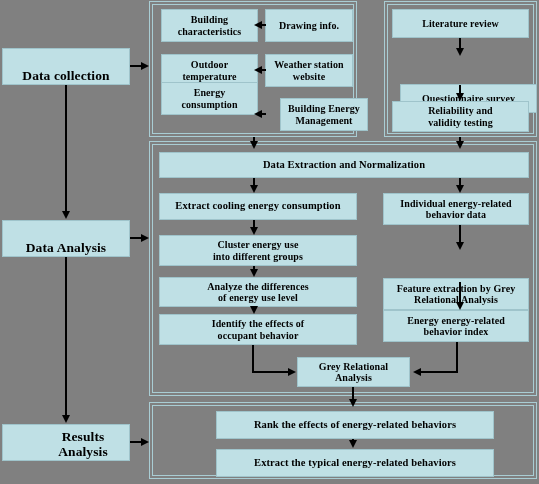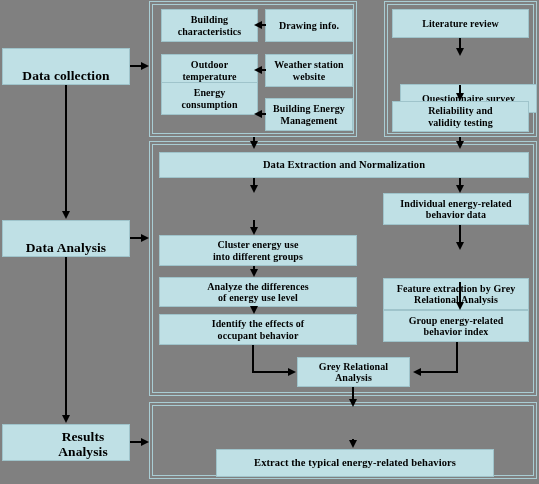--- a/index.html
+++ b/index.html
@@ -121,21 +121,21 @@
 temperature</span>
   </div>
   <div class="node n10" style="left:265px; top:54px; width:88px; height:33px;">
     <span style="white-space:pre-line">Weather station
 website</span>
   </div>
   <div class="node n10" style="left:161px; top:82px; width:97px; height:33px;">
     <span style="white-space:pre-line">Energy
 consumption</span>
   </div>
-  <div class="node n10" style="left:265px; top:98px; width:88px; height:33px;">
+  <div class="node n10" style="left:280px; top:98px; width:88px; height:33px;">
     <span style="white-space:pre-line">Building Energy
 Management</span>
   </div>
 
   <div class="line hline" style="left:261px; top:24px; width:5px;"></div>
   <div class="arrow-l" style="left:254px; top:20.5px;"></div>
   <div class="line hline" style="left:261px; top:69px; width:5px;"></div>
   <div class="arrow-l" style="left:254px; top:65.5px;"></div>
   <div class="line hline" style="left:261px; top:113px; width:5px;"></div>
   <div class="arrow-l" style="left:254px; top:109.5px;"></div>
@@ -157,20 +157,23 @@
 
   <div class="line vline" style="left:253px; top:137px; height:5px;"></div>
   <div class="arrow-d" style="left:249.5px; top:141px;"></div>
   <div class="line vline" style="left:459px; top:137px; height:5px;"></div>
   <div class="arrow-d" style="left:455.5px; top:141px;"></div>
 
   <div class="node n105" style="left:159px; top:152px; width:370px; height:26px;">
     <span>Data Extraction and Normalization</span>
   </div>
 
+  <div class="node n105" style="left:159px; top:193px; width:198px; height:27px;">
+    <span>Extract cooling energy consumption</span>
+  </div>
   <div class="node n10" style="left:159px; top:235px; width:198px; height:31px;">
     <span style="white-space:pre-line">Cluster energy use
 into different groups</span>
   </div>
   <div class="node n10" style="left:159px; top:277px; width:198px; height:30px;">
     <span style="white-space:pre-line">Analyze the differences
 of energy use level</span>
   </div>
   <div class="node n10" style="left:159px; top:314px; width:198px; height:31px;font-family:Liberation Serif, serif;">
     <span style="white-space:pre-line">Identify the effects of
@@ -179,21 +182,21 @@
 
   <div class="node n10" style="left:383px; top:193px; width:146px; height:32px;">
     <span style="white-space:pre-line">Individual energy-related
 behavior data</span>
   </div>
   <div class="node n10" style="left:383px; top:250px; width:146px; height:32px;margin-top:28px;">
     <span style="white-space:pre-line">Feature extraction by Grey
 Relational Analysis</span>
   </div>
   <div class="node n10" style="left:383px; top:310px; width:146px; height:32px;">
-    <span style="white-space:pre-line">Group energy-related
+    <span style="white-space:pre-line">Energy energy-related
 behavior index</span>
   </div>
 
   <div class="node n10" style="left:297px; top:357px; width:113px; height:30px;font-family:Liberation Serif, serif;">
     <span style="white-space:pre-line">Grey Relational
 Analysis</span>
   </div>
 
   <div class="line vline" style="left:253px; top:178px; height:7px;"></div>
   <div class="arrow-d" style="left:249.5px; top:185px;"></div>
@@ -215,19 +218,22 @@
   <div class="line hline" style="left:252px; top:371px; width:36px;"></div>
   <div class="arrow-r" style="left:288px; top:367.5px;"></div>
 
   <div class="line vline" style="left:456px; top:342px; height:31px;"></div>
   <div class="line hline" style="left:420px; top:371px; width:38px;"></div>
   <div class="arrow-l" style="left:413px; top:367.5px;"></div>
 
   <div class="line vline" style="left:352px; top:387px; height:12px;"></div>
   <div class="arrow-d" style="left:348.5px; top:399px;"></div>
 
+  <div class="node n105" style="left:216px; top:411px; width:278px; height:28px;">
+    <span>Rank the effects of  energy-related behaviors</span>
+  </div>
   <div class="node n105" style="left:216px; top:449px; width:278px; height:28px;">
     <span>Extract the typical energy-related behaviors</span>
   </div>
   <div class="line vline" style="left:352px; top:439px; height:2px;"></div>
   <div class="arrow-d" style="left:348.5px; top:440px;"></div>
 
 </div>
 
 </body></html>

